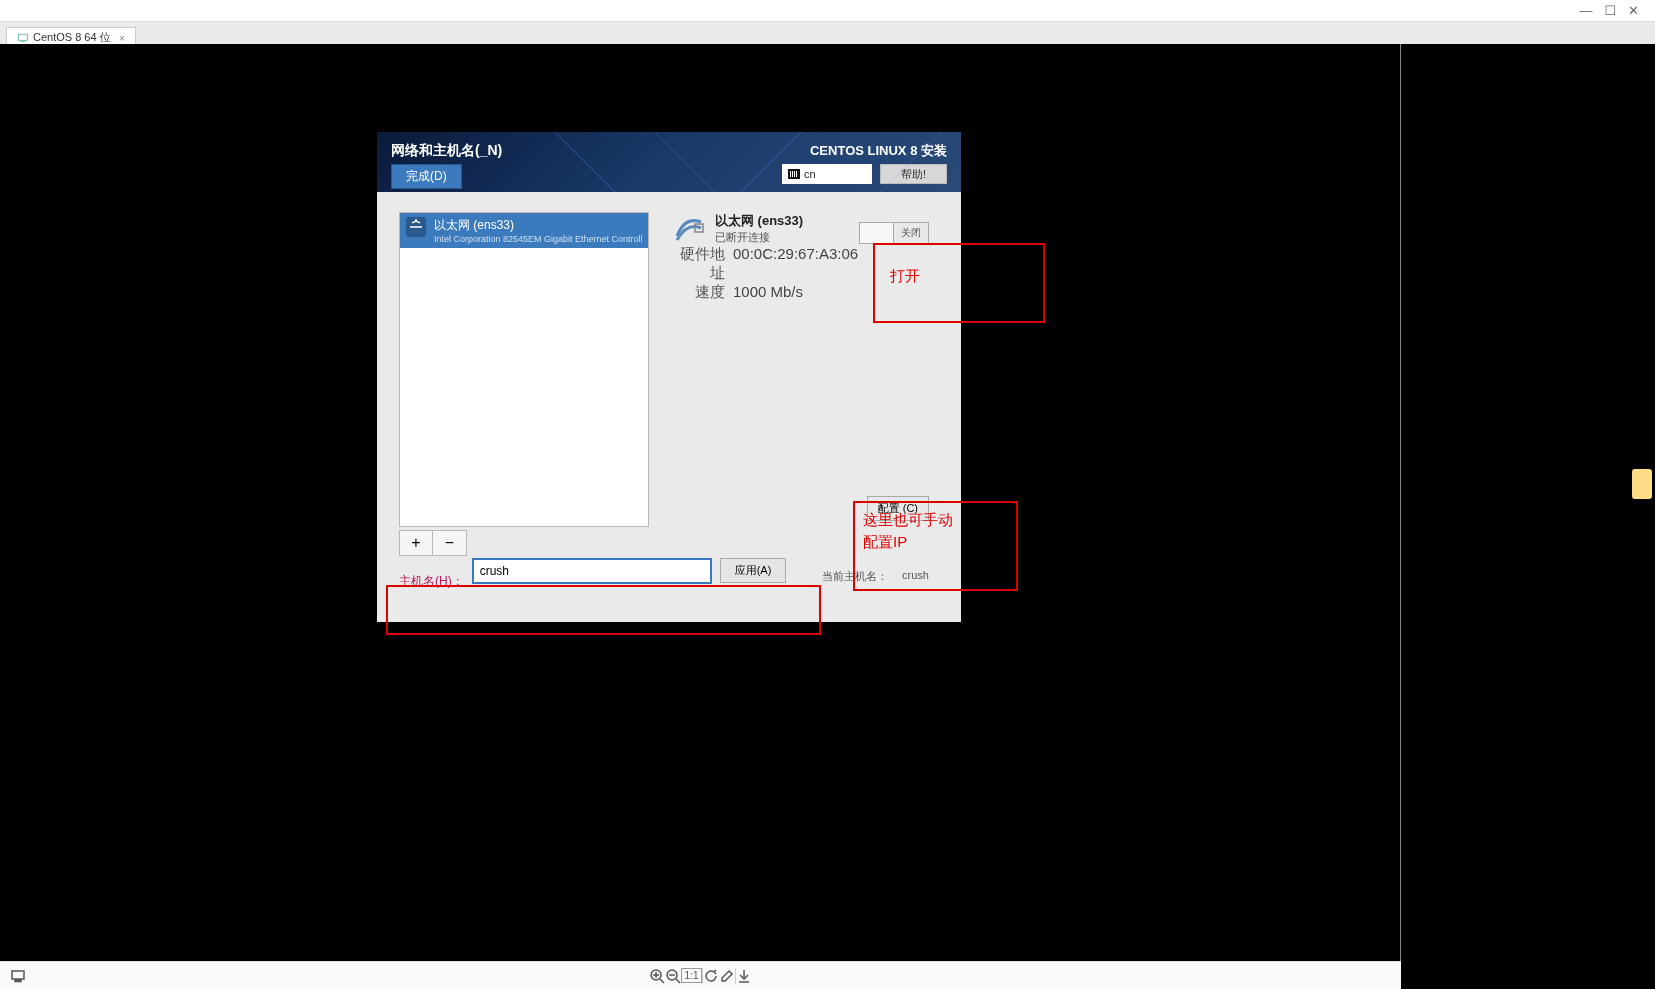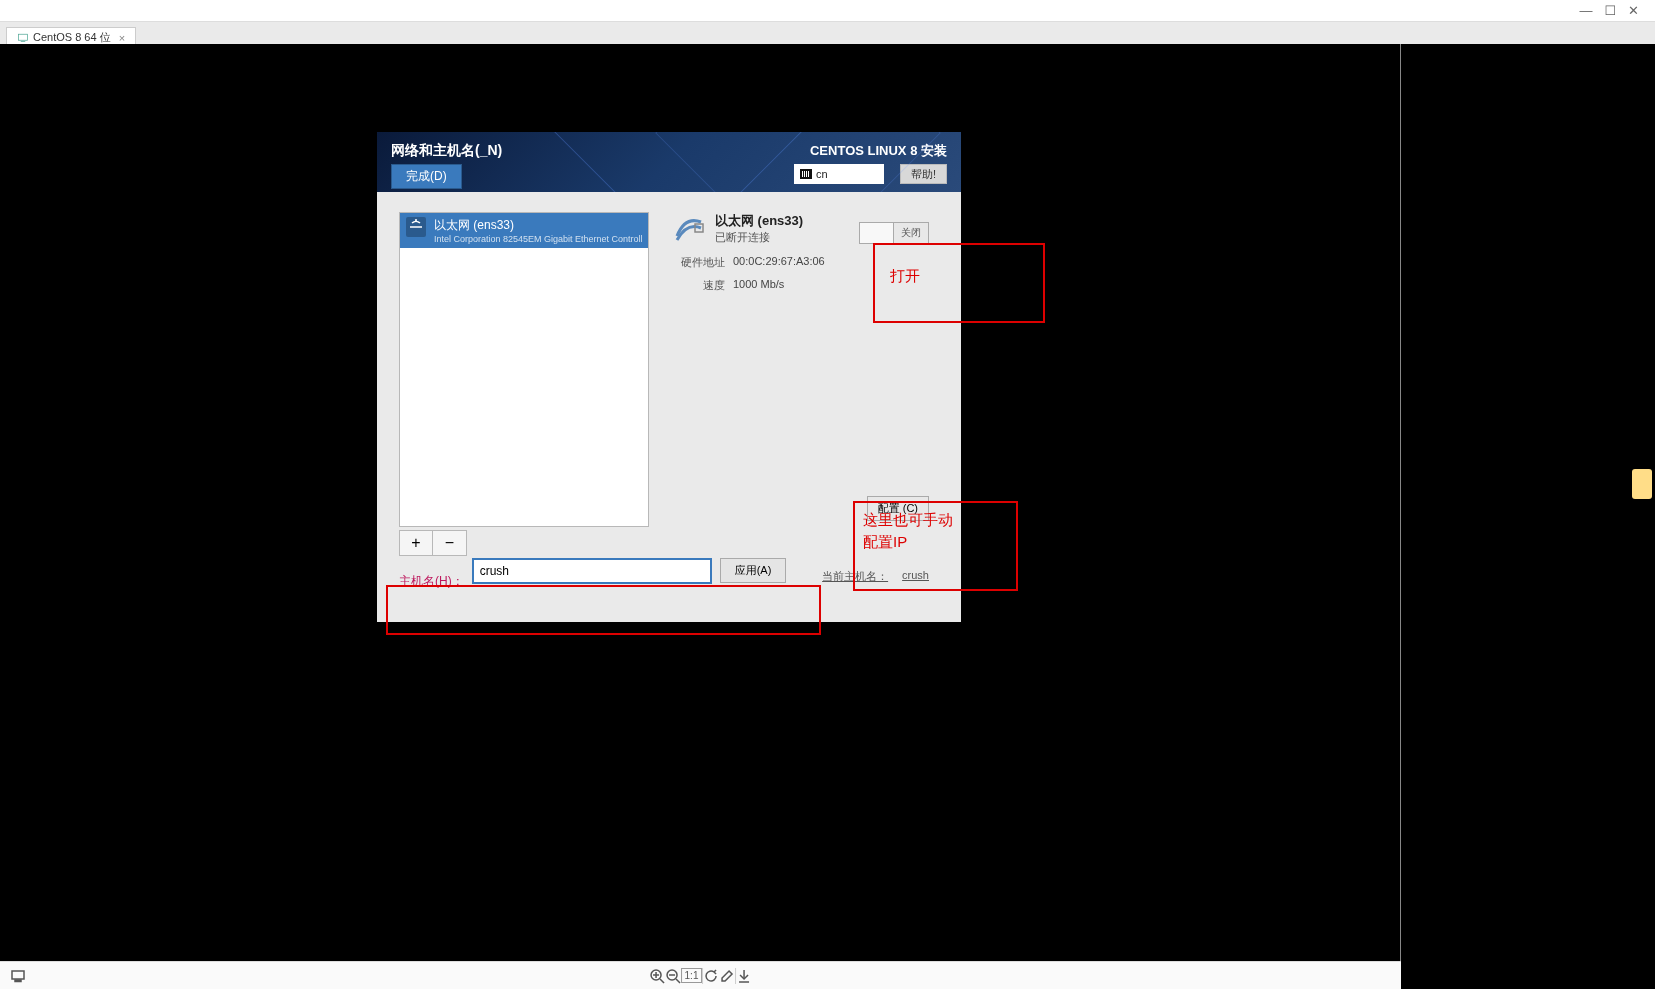--- a/index.html
+++ b/index.html
@@ -169,40 +169,40 @@
   top: 10px;
   font-size: 13px;
   font-weight: bold;
 }
 .lang-row {
   position: absolute;
   right: 14px;
   top: 32px;
   display: flex;
   align-items: center;
-  gap: 16px;
+  gap: 8px;
 }
 .lang-box {
   background: #fff;
   color: #222;
   width: 90px;
   height: 20px;
   display: flex;
   align-items: center;
   gap: 4px;
   padding: 2px 6px;
   font-size: 11px;
 }
 .lang-box .kb-ic { width: 12px; height: 10px; background: #111; position: relative; }
 .lang-box .kb-ic::after { content:""; position:absolute; left:2px; top:2px; right:2px; bottom:2px; background: repeating-linear-gradient(90deg, #fff 0 1px, #111 1px 2px); }
 .btn-help {
   background: #d8d8d8;
   border: 1px solid #bbb;
   color: #333;
-  padding: 2px 10px;
+  padding: 2px 20px;
   font-size: 11px;
   height: 20px;
   cursor: pointer;
 }
 
 .installer-body {
   position: absolute;
   top: 68px;
   left: 14px;
   right: 14px;
@@ -260,25 +260,23 @@
   gap: 10px;
   align-items: flex-start;
 }
 .details-head .net-icon {
   width: 32px; height: 32px; position: relative;
 }
 .net-icon svg { width: 100%; height: 100%; }
 .details-head .dt h3 { font-size: 13px; font-weight: bold; color:#222; }
 .details-head .dt .ds { font-size: 11px; color: #555; }
 .detail-rows {
-  margin-top: 10px;
   display: grid;
   grid-template-columns: 60px auto;
-  row-gap: 8px;
-  font-size: 11px;
+  font-size: 15px;
   color: #555;
 }
 .detail-rows .lbl { text-align: right; padding-right: 8px; }
 .detail-rows .val { color: #444; }
 
 .toggle-area {
   position: absolute;
   right: 18px;
   top: 22px;
   display: flex;
@@ -330,21 +328,20 @@
   cursor: pointer;
 }
 .current-host {
   position: absolute;
   right: 18px;
   bottom: 24px;
   font-size: 11px;
   color: #555;
   display: flex;
   gap: 14px;
-  text-decoration: underline;
 }
 
 
 .redbox {
   position: absolute;
   border: 2px solid #dd0000;
   pointer-events: none;
 }
 .redbox .redtxt {
   color: #dd0000;

